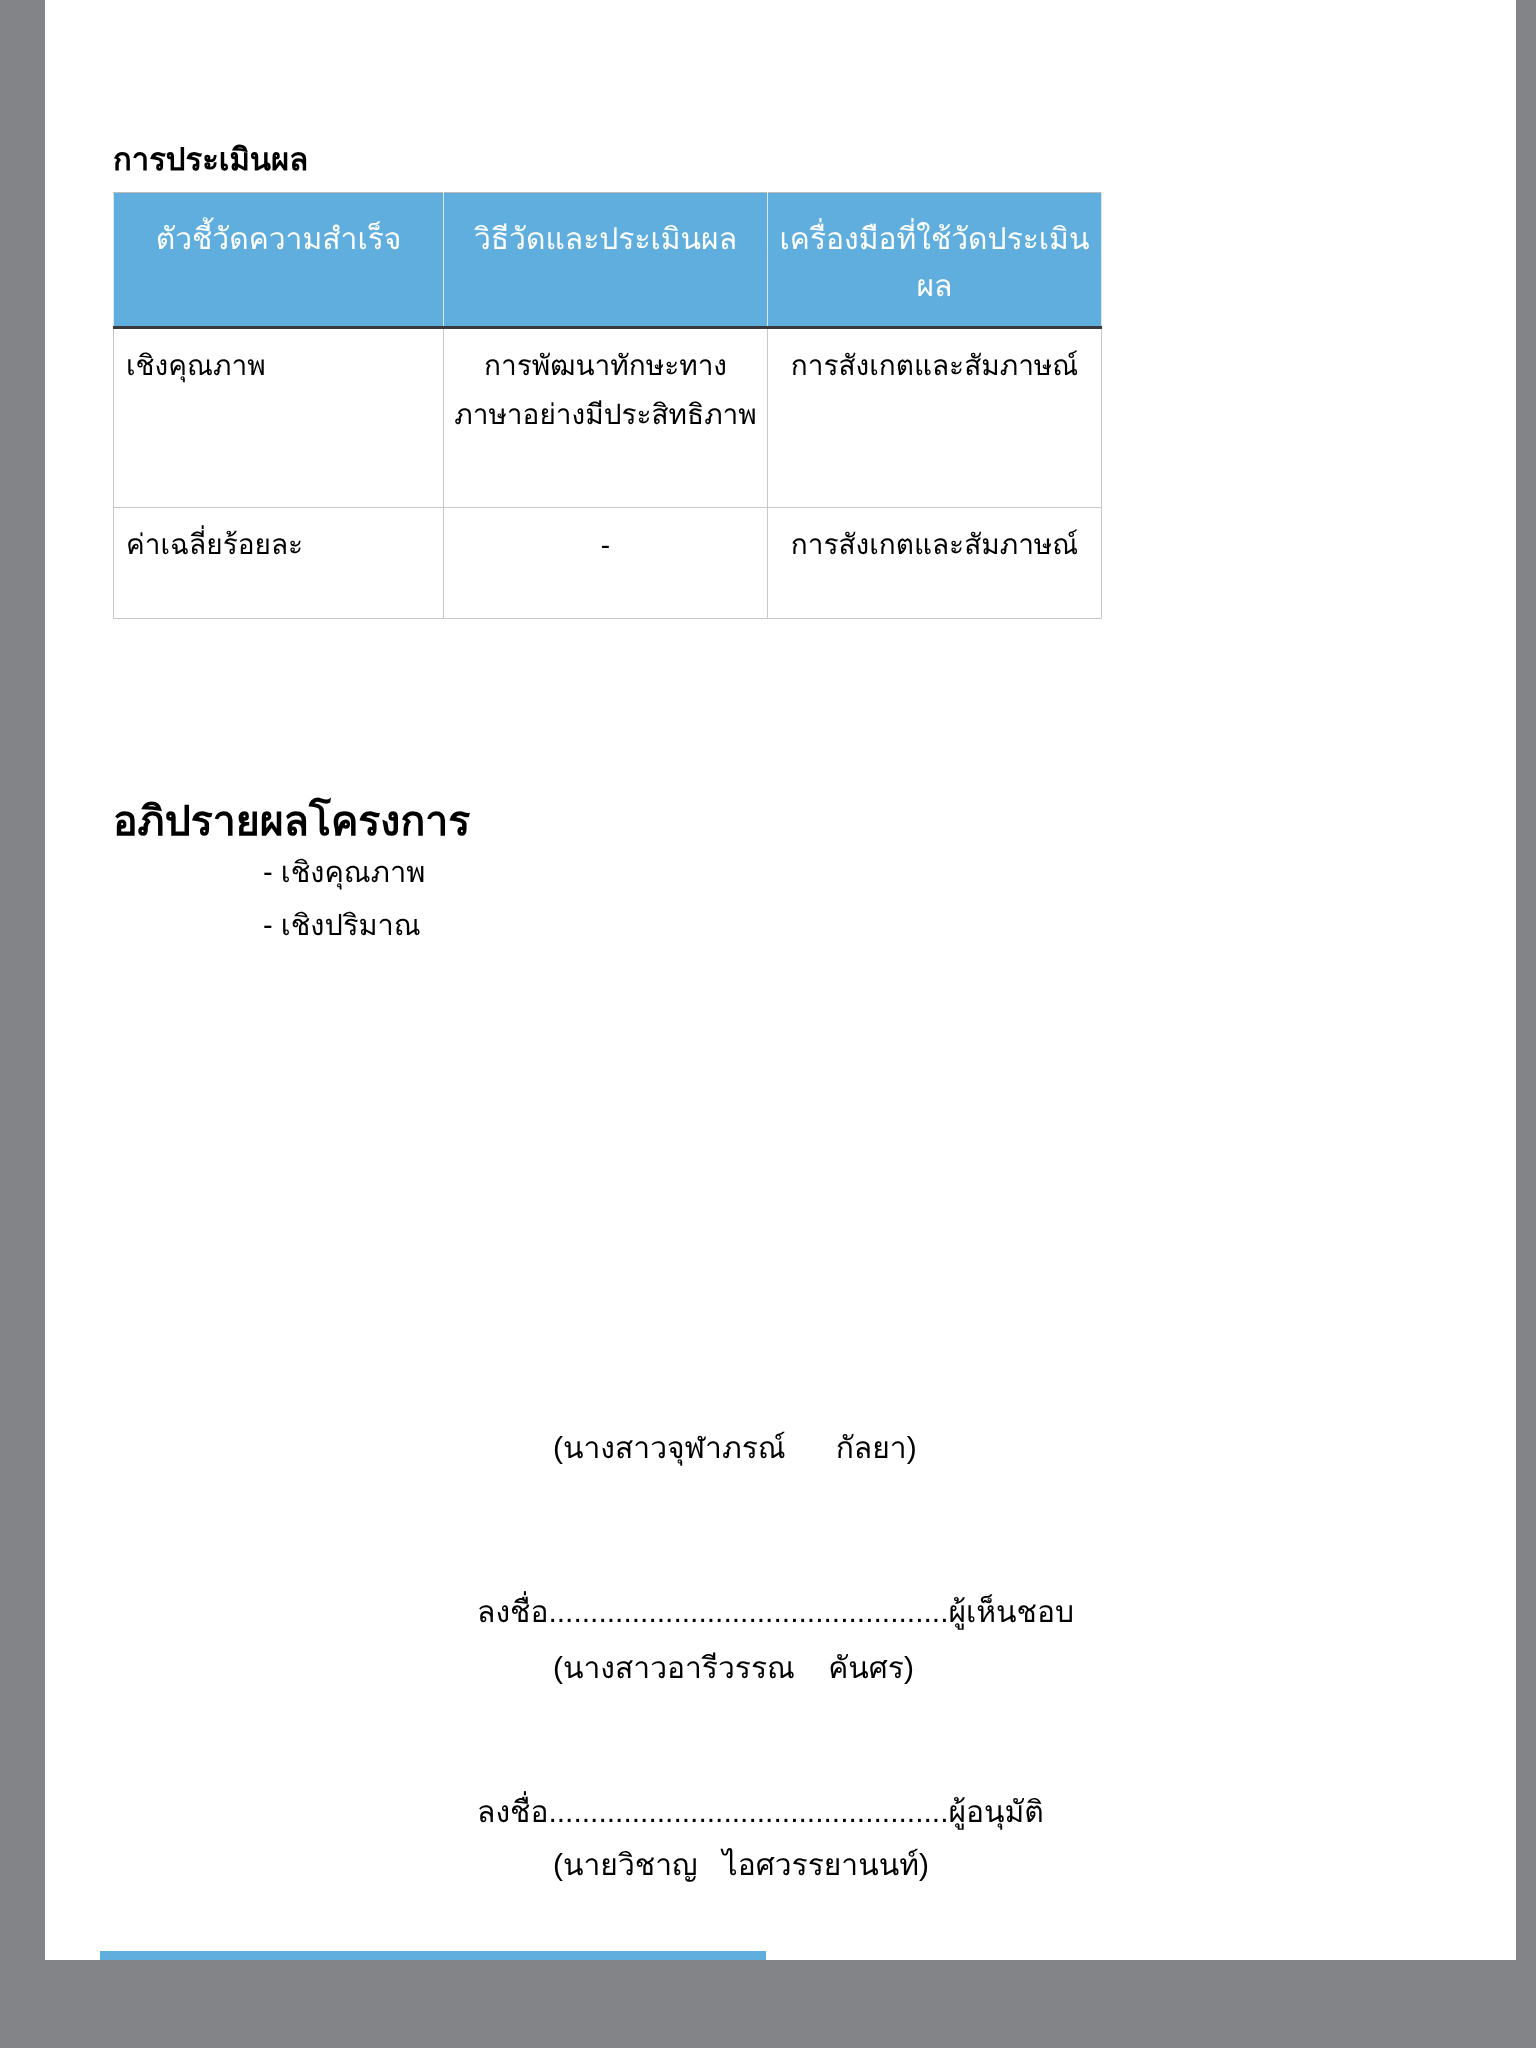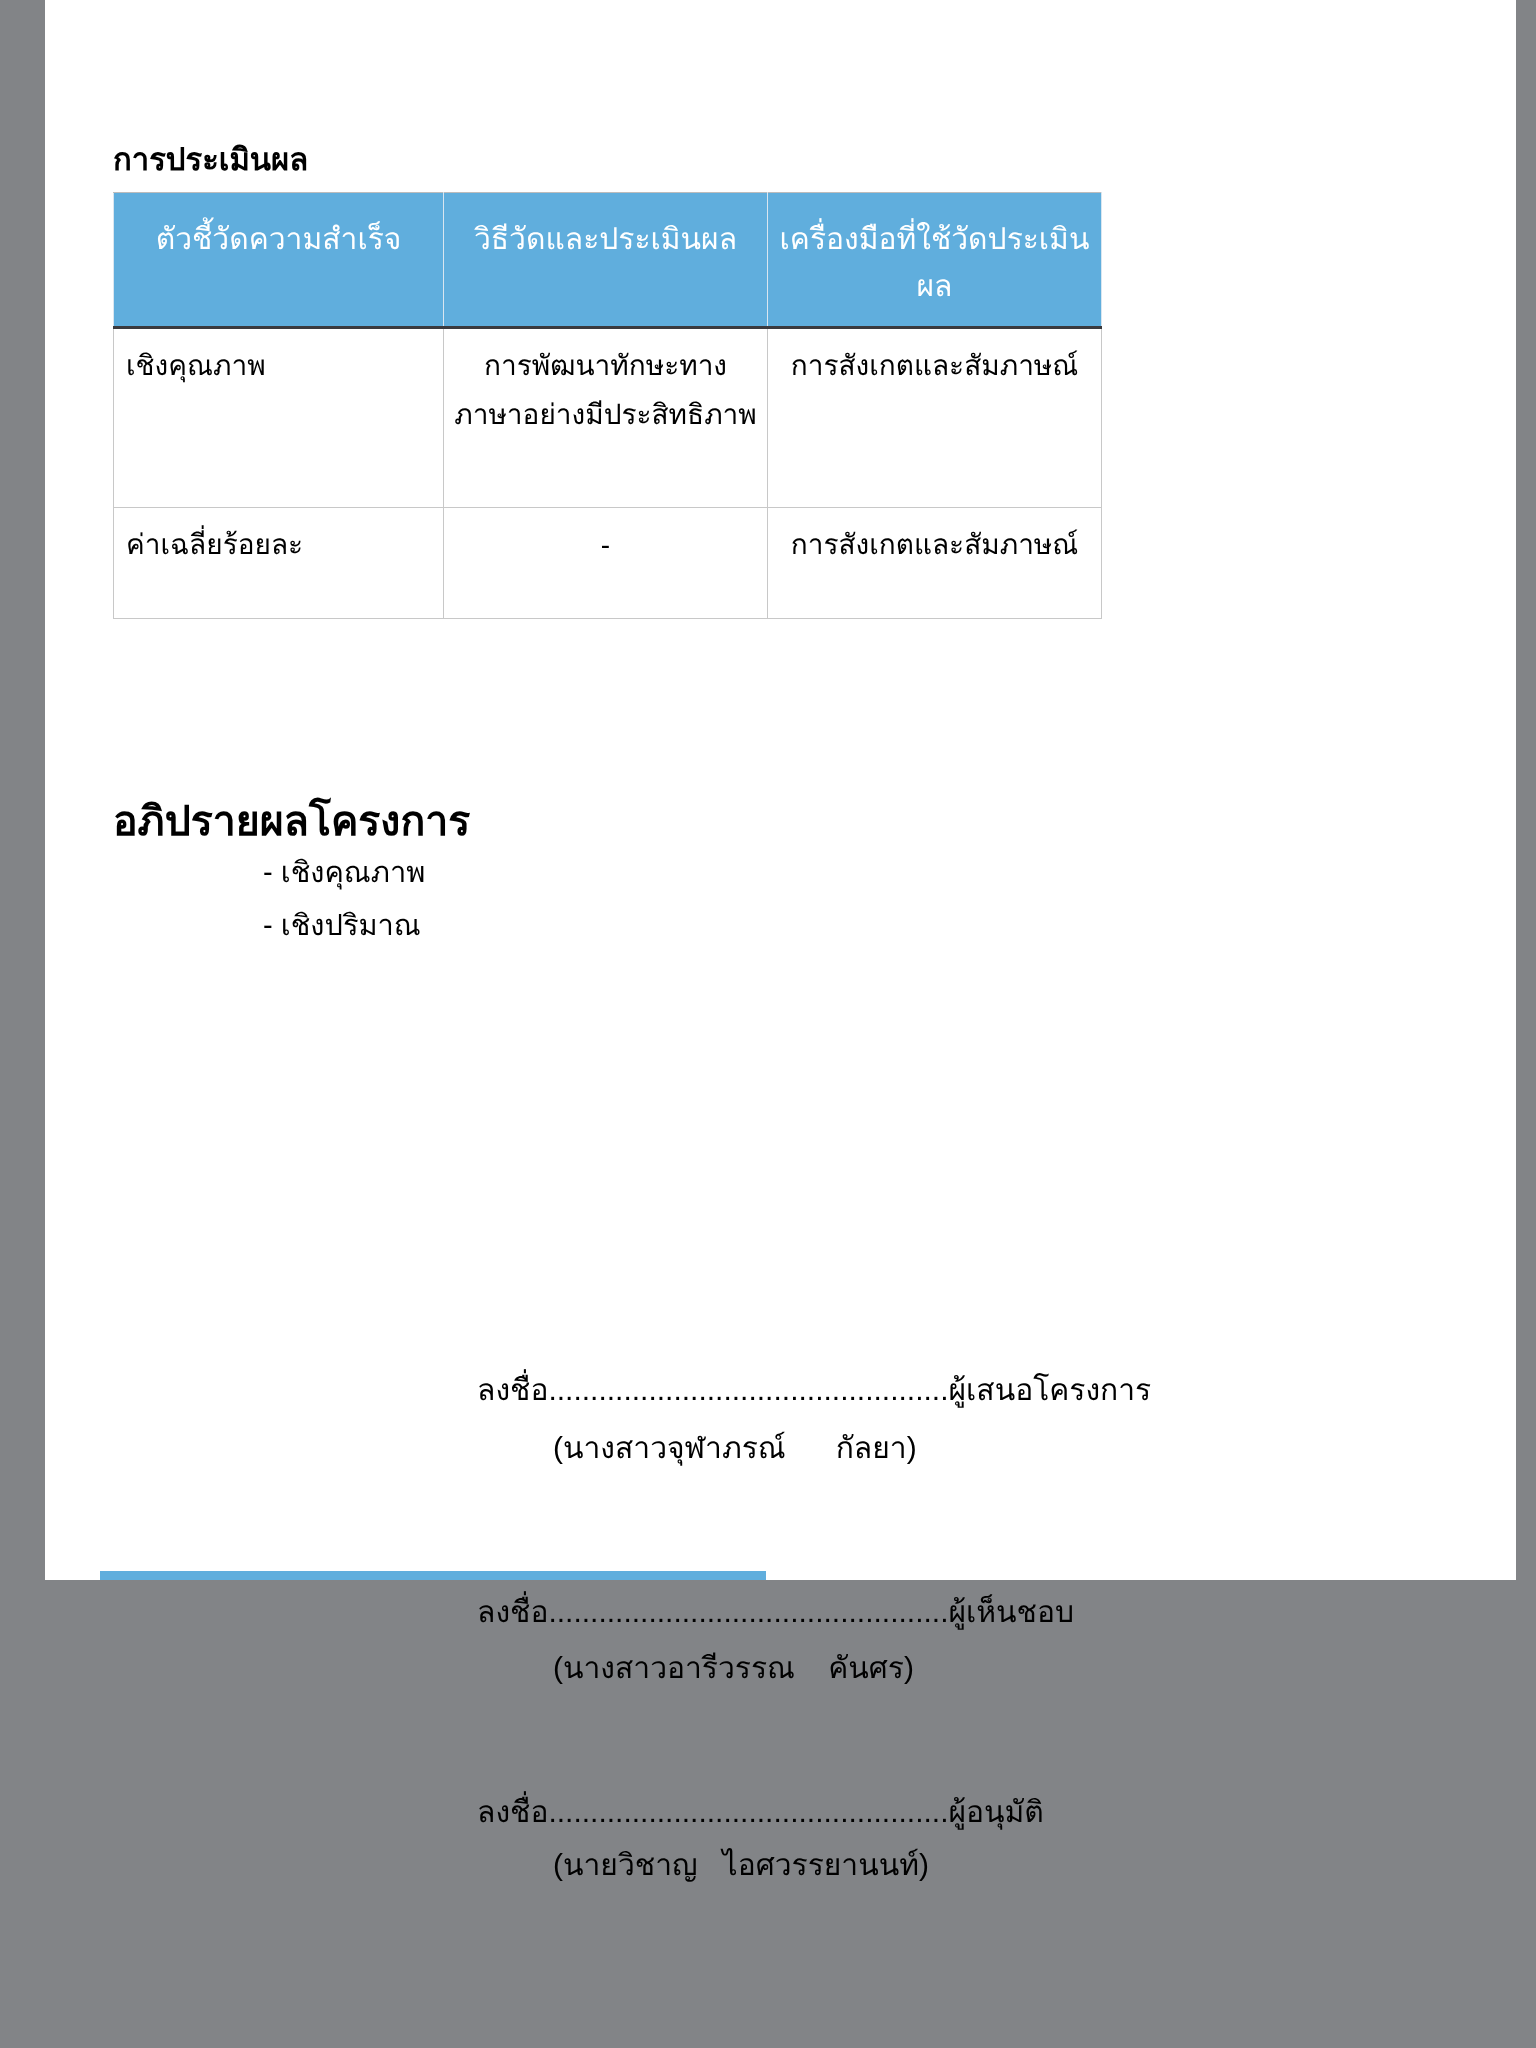--- a/index.html
+++ b/index.html
@@ -4,21 +4,21 @@
 <style>
   html,body{margin:0;padding:0;}
   body{
     width:1536px;height:2048px;position:relative;
     background:#828487;
     font-family:"Liberation Sans","DejaVu Sans",sans-serif;
     color:#000;
     overflow:hidden;
   }
   .page{
-    position:absolute;left:45px;top:0;width:1471px;height:1580px;
+    position:absolute;left:45px;top:0;width:1471px;height:1960px;
     background:#ffffff;
   }
   .abs{position:absolute;}
   .doc-title{
     left:68px;top:138px;
     font-size:31px;font-weight:bold;line-height:44px;margin:0;
   }
   table.eval-table{
     position:absolute;left:68px;top:192px;width:988px;
     border-collapse:collapse;table-layout:fixed;
@@ -101,21 +101,20 @@
         <td>การสังเกตและสัมภาษณ์</td>
       </tr>
     </tbody>
   </table>
 
   <h2 class="abs section-title">อภิปรายผลโครงการ</h2>
 
   <div class="abs bullet b1">- เชิงคุณภาพ</div>
   <div class="abs bullet b2">- เชิงปริมาณ</div>
 
-  <div class="abs sig-line s1-line">ลงชื่อ................................................ผู้เสนอโครงการ</div>
   <div class="abs sig-name s1-name">(นางสาวจุฬาภรณ์      กัลยา)</div>
 
   <div class="abs sig-line s2-line">ลงชื่อ................................................ผู้เห็นชอบ</div>
   <div class="abs sig-line s3-line">ลงชื่อ................................................ผู้อนุมัติ</div>
 
   <div class="abs sig-name s2-name">(นางสาวอารีวรรณ    คันศร)</div>
   <div class="abs sig-name s3-name">(นายวิชาญ   ไอศวรรยานนท์)</div>
 
   <div class="abs next-page-peek"></div>
 

